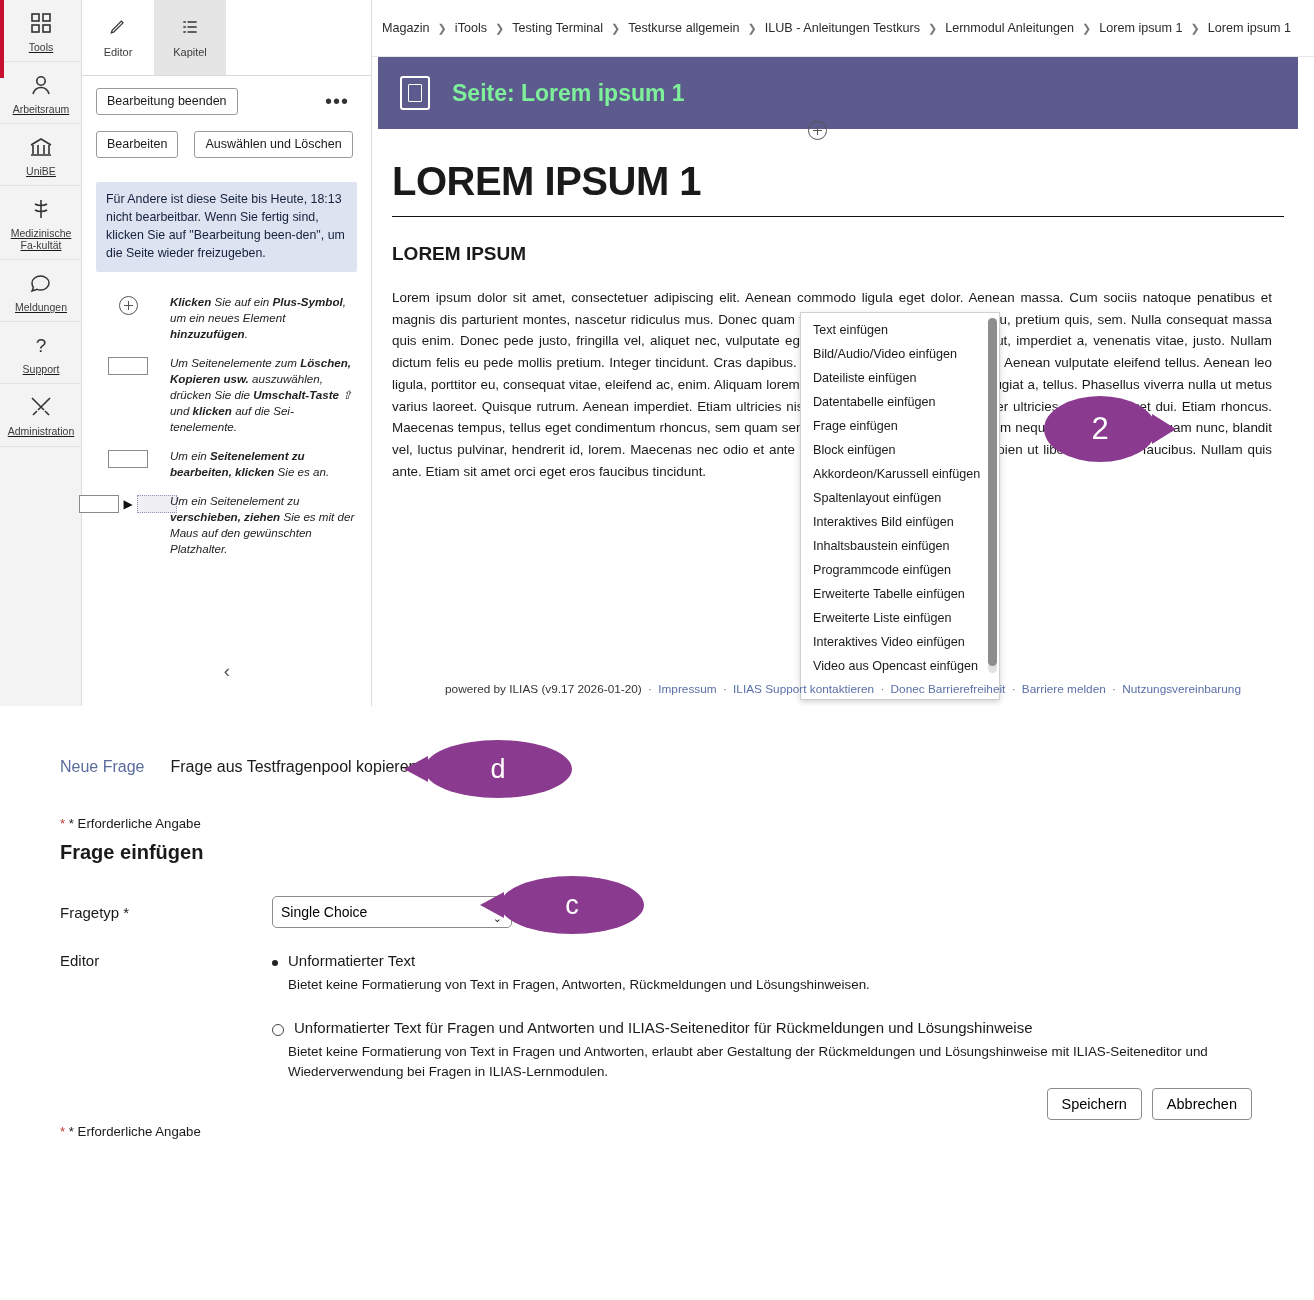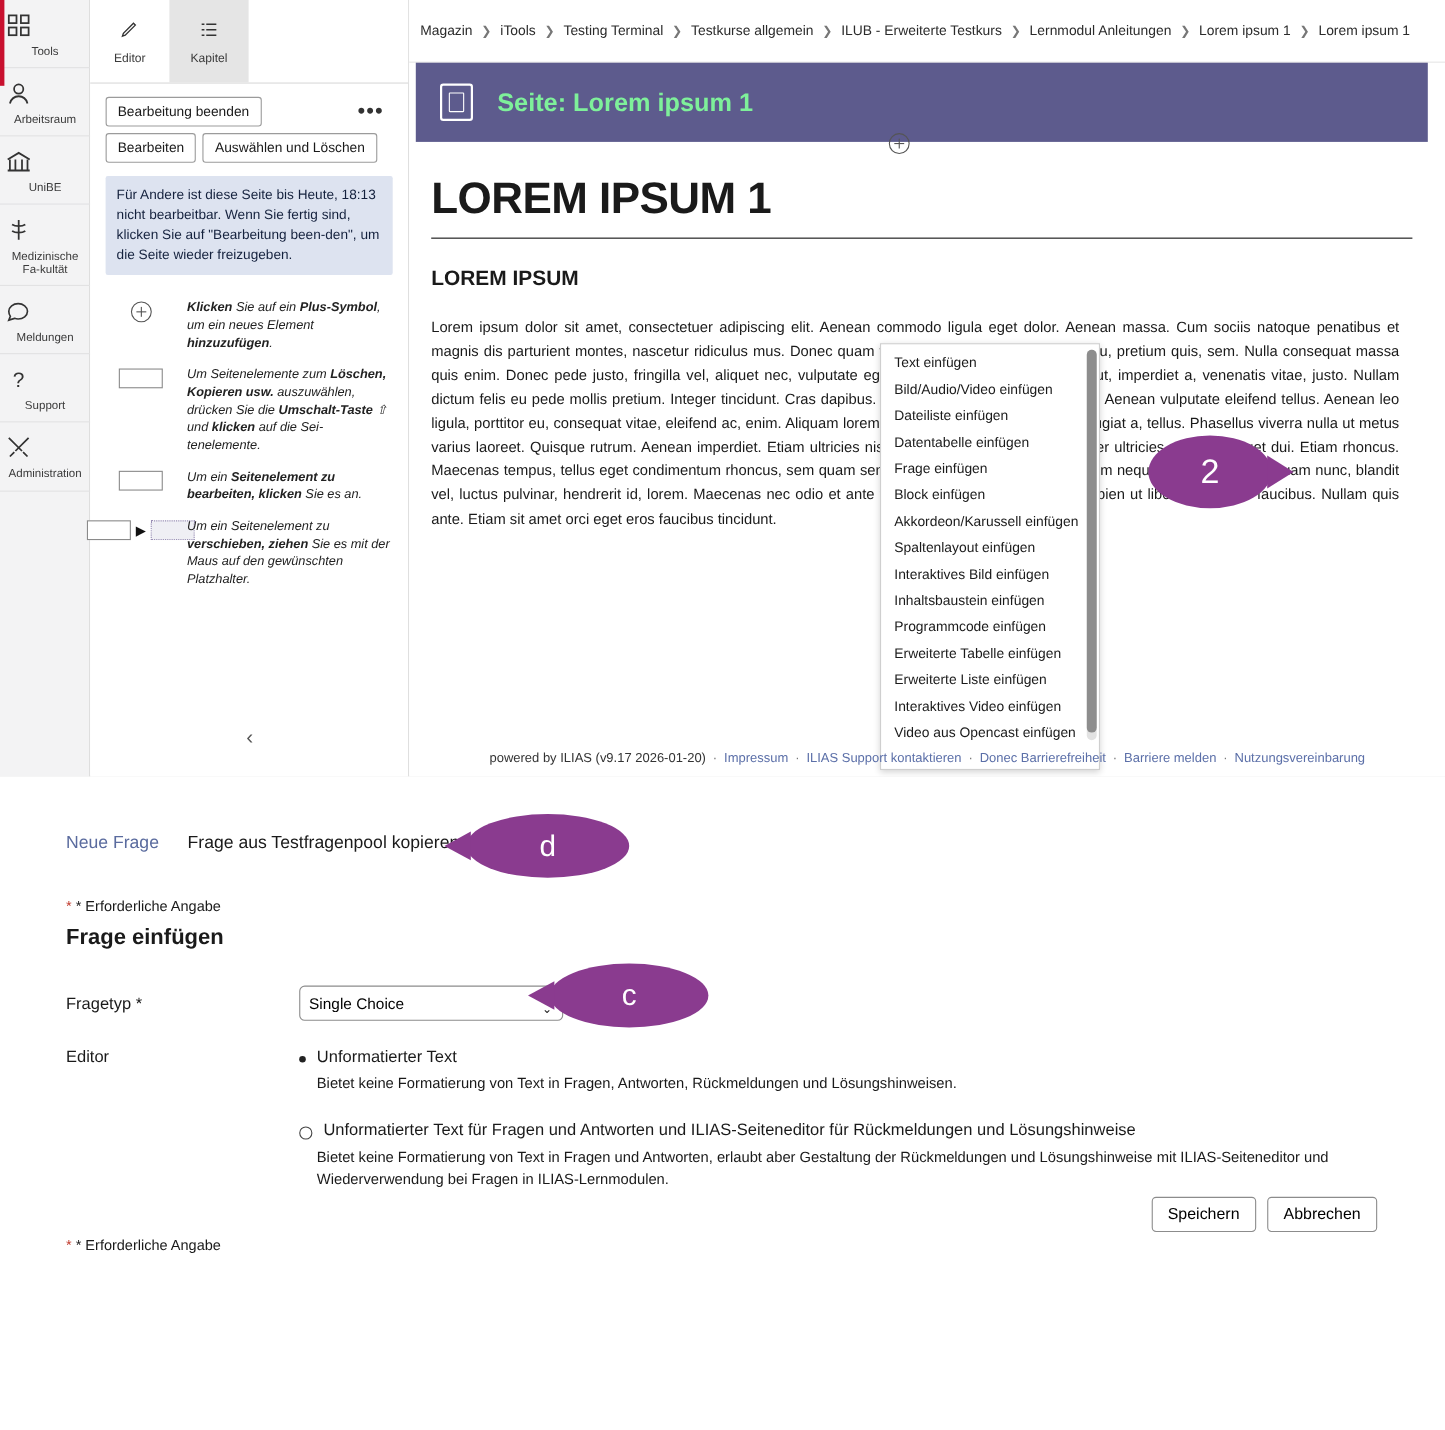--- a/index.html
+++ b/index.html
@@ -25,23 +25,24 @@
   #rail {
     position:absolute; left:0; top:0; width:82px; height:706px;
     background:#f3f3f4;
     border-right:1px solid #dcdcdc;
   }
   #rail .rail-accent {
     position:absolute; left:0; top:0; width:4px; height:78px; background:#c8102e;
   }
   .rail-item {
     width:82px; padding:10px 4px 8px 4px;
-    display:flex; flex-direction:column; gap:5px;
+    display:flex; flex-direction:column; align-items:center; gap:5px;
     border-bottom:1px solid #e2e2e3;
     cursor:pointer;
+    text-decoration:underline;
   }
   .rail-item .rail-label {
     font-size:10.5px; color:#3b3b3b; text-align:center; line-height:1.15;
   }
   .rail-ico { width:26px; height:26px; display:block; }
 
   
   #edpanel {
     position:absolute; left:82px; top:0; width:290px; height:706px;
     background:#fff; border-right:1px solid #dcdcdc;
@@ -53,23 +54,23 @@
   }
   .edtab.active { background:#e5e5e5; }
   #edbody { padding:12px 14px 0 14px; position:relative; }
   .btn {
     display:inline-block; border:1px solid #9b9b9b; background:#fff;
     border-radius:3px; padding:5px 10px; font-size:12.5px; color:#1a1a1a;
     cursor:pointer; line-height:1.2;
   }
   #rowA { display:flex; align-items:center; justify-content:space-between; }
   #dots { font-size:20px; letter-spacing:1px; color:#333; padding:0 8px; cursor:pointer; }
-  #rowB { margin-top:6px; display:flex; gap:6px; }
+  #rowB { margin-top:16px; display:flex; gap:16px; }
   #infobox {
-    margin-top:12px; background:#dde3f0; color:#14213d;
+    margin-top:24px; background:#dde3f0; color:#14213d;
     font-size:12.4px; line-height:1.45; padding:9px 10px; border-radius:2px;
   }
   
   #helplist { margin-top:22px; padding-left:4px; }
   .help-row { display:flex; gap:14px; margin-bottom:13px; align-items:flex-start; }
   .help-gfx { width:56px; flex:0 0 56px; display:flex; justify-content:center; padding-top:2px;}
   .plus-circle {
     width:19px;height:19px;border:1.3px solid #555;border-radius:50%;
     position:relative;
   }
@@ -376,21 +377,21 @@
 
     <div id="crumbs">
       <span class="crumb">Magazin</span>
         <span class="sep">❯</span>
       <span class="crumb">iTools</span>
         <span class="sep">❯</span>
       <span class="crumb">Testing Terminal</span>
         <span class="sep">❯</span>
       <span class="crumb">Testkurse allgemein</span>
         <span class="sep">❯</span>
-      <span class="crumb">ILUB - Erweiterte Testkurs</span>
+      <span class="crumb">ILUB - Anleitungen Testkurs</span>
         <span class="sep">❯</span>
       <span class="crumb">Lernmodul Anleitungen</span>
         <span class="sep">❯</span>
       <span class="crumb">Lorem ipsum 1</span>
         <span class="sep">❯</span>
       <span class="crumb">Lorem ipsum 1</span>
     </div>
 
     <div id="pagehdr">
       <span class="pg-ico"></span>

